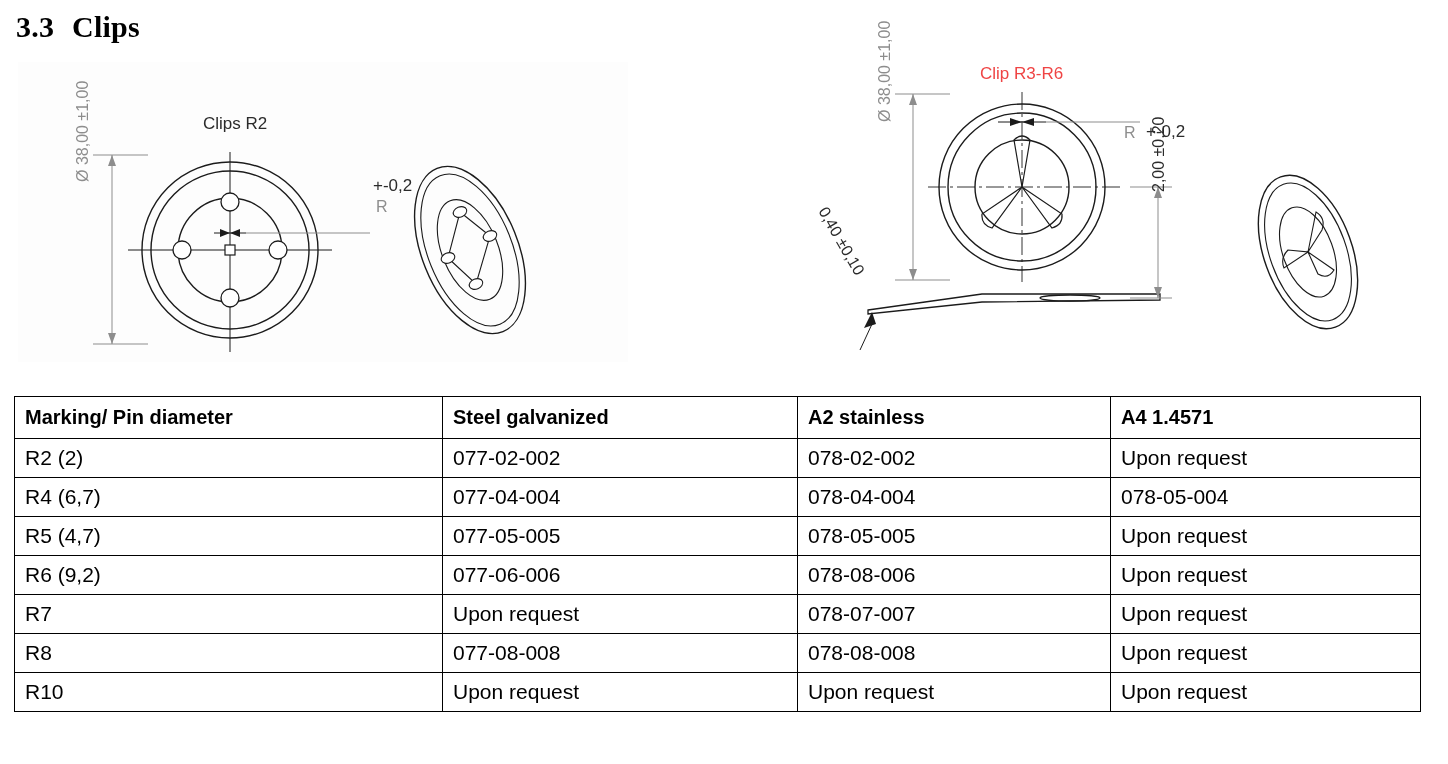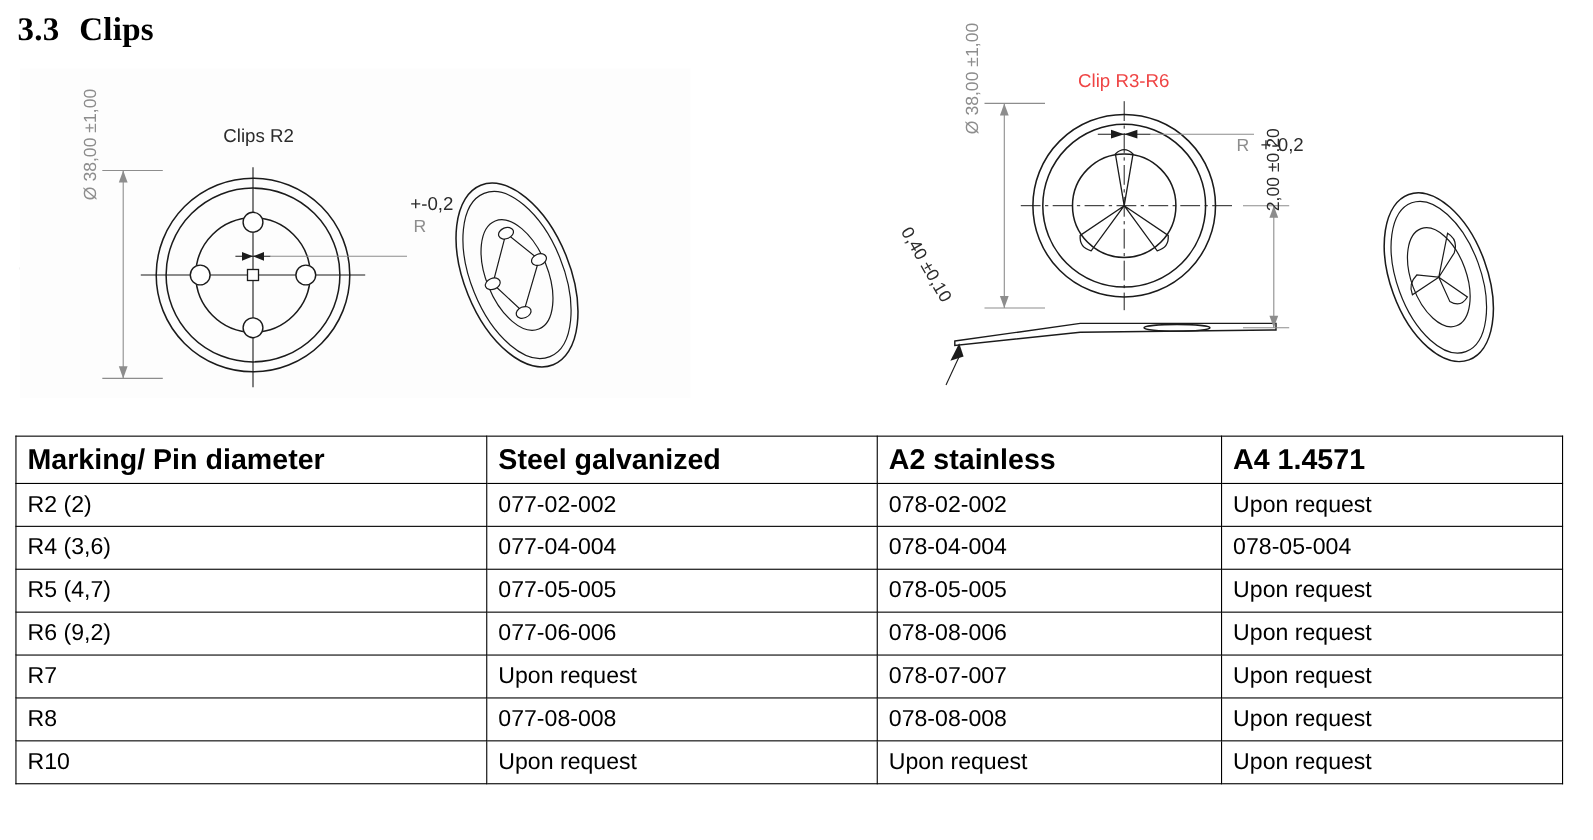--- a/index.html
+++ b/index.html
@@ -66,21 +66,21 @@
     border: 1px solid #000000;
     padding: 5px 10px 6px 10px;
     text-align: left;
     vertical-align: middle;
     height: 27px;
     font-weight: normal;
     white-space: nowrap;
   }
   table.spec thead th {
     font-weight: bold;
-    font-size: 26px;
+    font-size: 20px;
     height: 30px;
   }
   col.c1 { width: 428px; }
   col.c2 { width: 355px; }
   col.c3 { width: 313px; }
   col.c4 { width: 310px; }
 
   
   .artifact {
     position: absolute;
@@ -273,21 +273,21 @@
         </tr>
       </thead>
       <tbody>
         <tr>
           <td>R2 (2)</td>
           <td>077-02-002</td>
           <td>078-02-002</td>
           <td>Upon request</td>
         </tr>
         <tr>
-          <td>R4 (3,6)</td>
+          <td>R4 (6,7)</td>
           <td>077-04-004</td>
           <td>078-04-004</td>
           <td>078-05-004</td>
         </tr>
         <tr>
           <td>R5 (4,7)</td>
           <td>077-05-005</td>
           <td>078-05-005</td>
           <td>Upon request</td>
         </tr>

